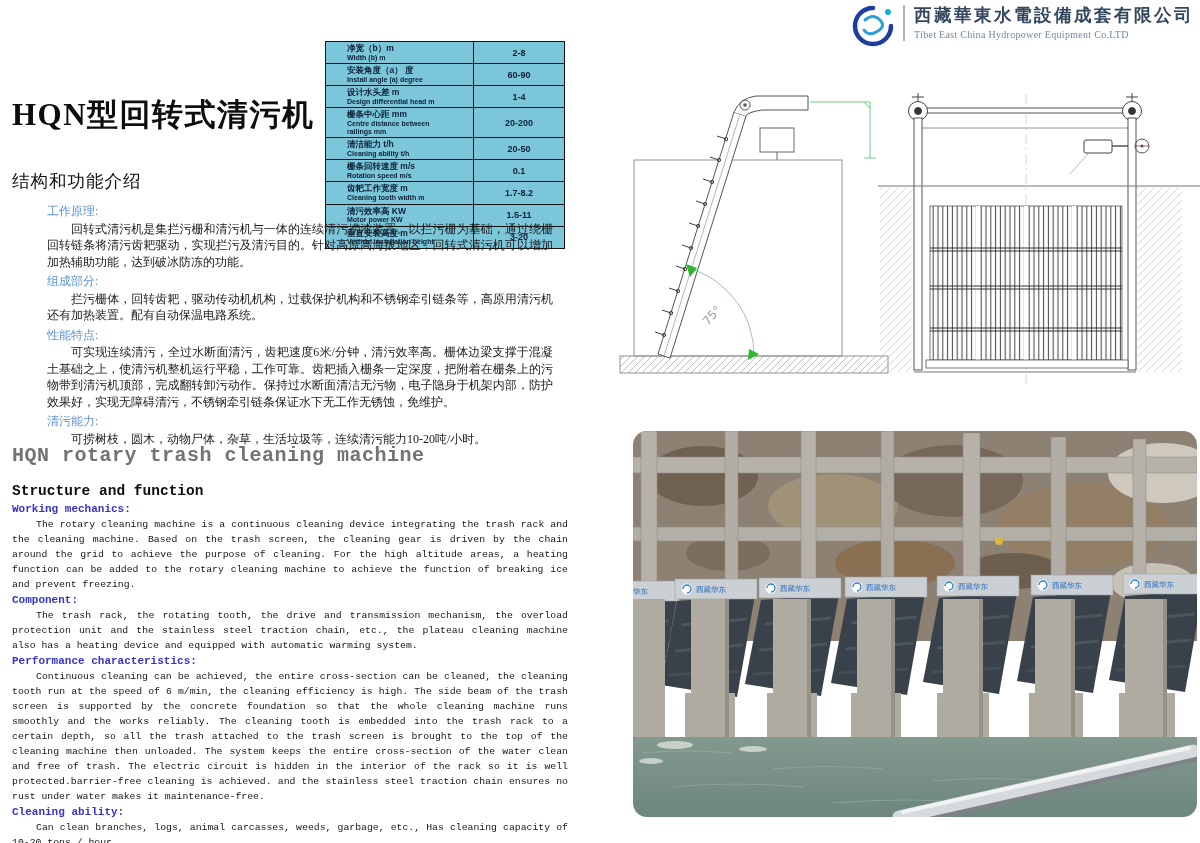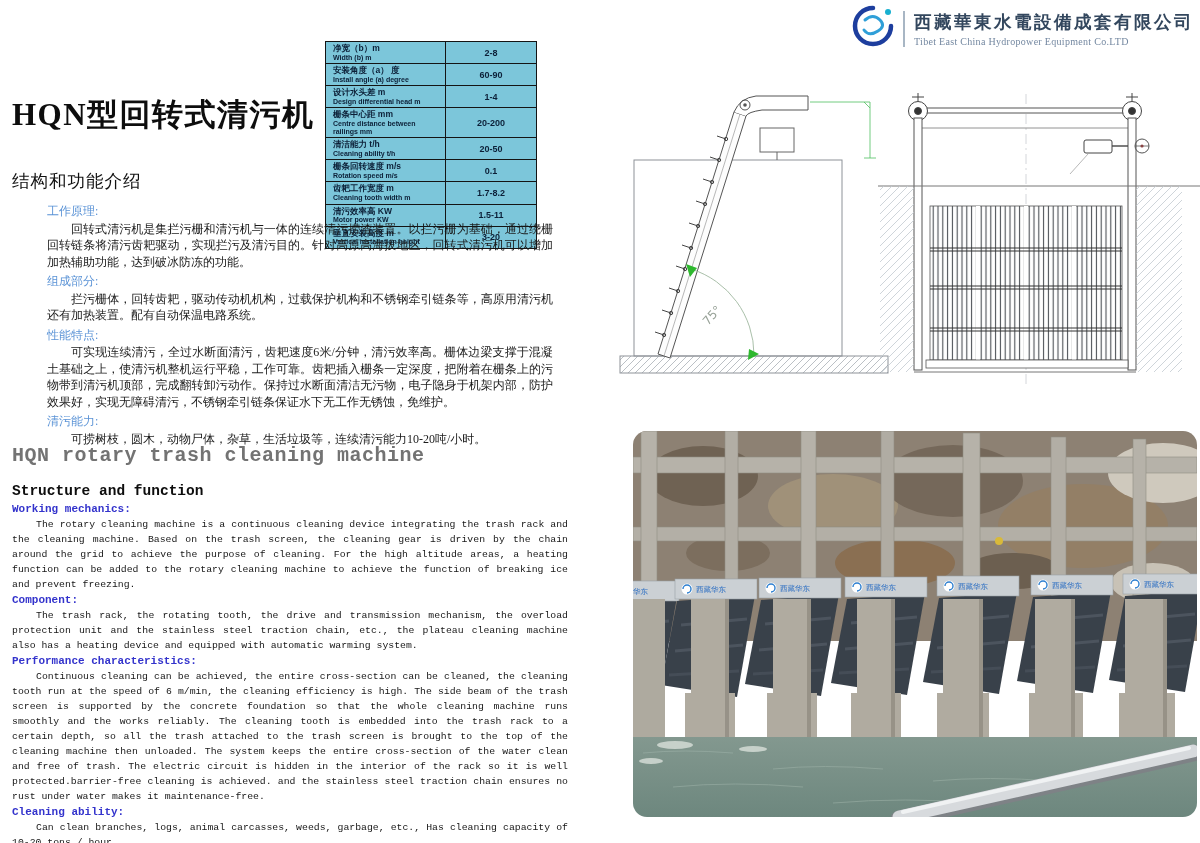--- a/index.html
+++ b/index.html
@@ -1,32 +1,32 @@
 <!DOCTYPE html>
 <html><head>
 <meta charset="utf-8">
 <style>
   html,body{margin:0;padding:0;background:#fff;}
   .page{position:relative;width:1200px;height:843px;background:#ffffff;overflow:hidden;
         font-family:"Liberation Serif",serif;color:#1c1c1c;}
 
   
-  .brand{position:absolute;top:5px;right:6px;display:flex;align-items:flex-end;gap:9px;}
+  .brand{position:absolute;top:5px;right:6px;display:flex;align-items:flex-start;gap:9px;}
   .brand .divider{width:2px;height:36px;background:#a8b6c4;}
   .brand-text .zh{font-size:17.5px;font-weight:bold;color:#33475e;letter-spacing:2.5px;line-height:1.15;}
   .brand-text .en{font-size:10px;color:#7387a0;letter-spacing:.3px;margin-top:4px;}
 
   
   .title-zh{position:absolute;left:12px;top:94px;font-size:31px;font-weight:600;color:#0d0d0d;letter-spacing:1.5px;}
   .subtitle-zh{position:absolute;left:12px;top:169px;font-size:17.5px;color:#101010;letter-spacing:1px;}
 
   
   .spec{position:absolute;left:325px;top:41px;border-collapse:collapse;}
   .spec td{border:1px solid #141414;background:#7cc6da;vertical-align:middle;}
-  .spec td.lbl{width:105px;padding:1px 7px;}
+  .spec td.lbl{width:105px;padding:1px 21px;}
   .spec td.val{width:88px;text-align:center;font:bold 9px "Liberation Sans",sans-serif;color:#0c2038;}
   .spec .zh{font:bold 8.5px/1.25 "Liberation Sans",sans-serif;color:#0c2038;}
   .spec .en{font:bold 7px/1.2 "Liberation Sans",sans-serif;color:#0c2038;}
 
   
   .zh-flow{position:absolute;left:12px;top:200px;width:506px;margin-left:35px;}
   .zh-h{font-size:12px;line-height:16.5px;color:#5b93d6;margin:3px 0 1px;}
   .zh-p{font-size:12px;line-height:16.5px;margin:0;text-align:justify;text-indent:2em;color:#1a1a1a;}
 
   

